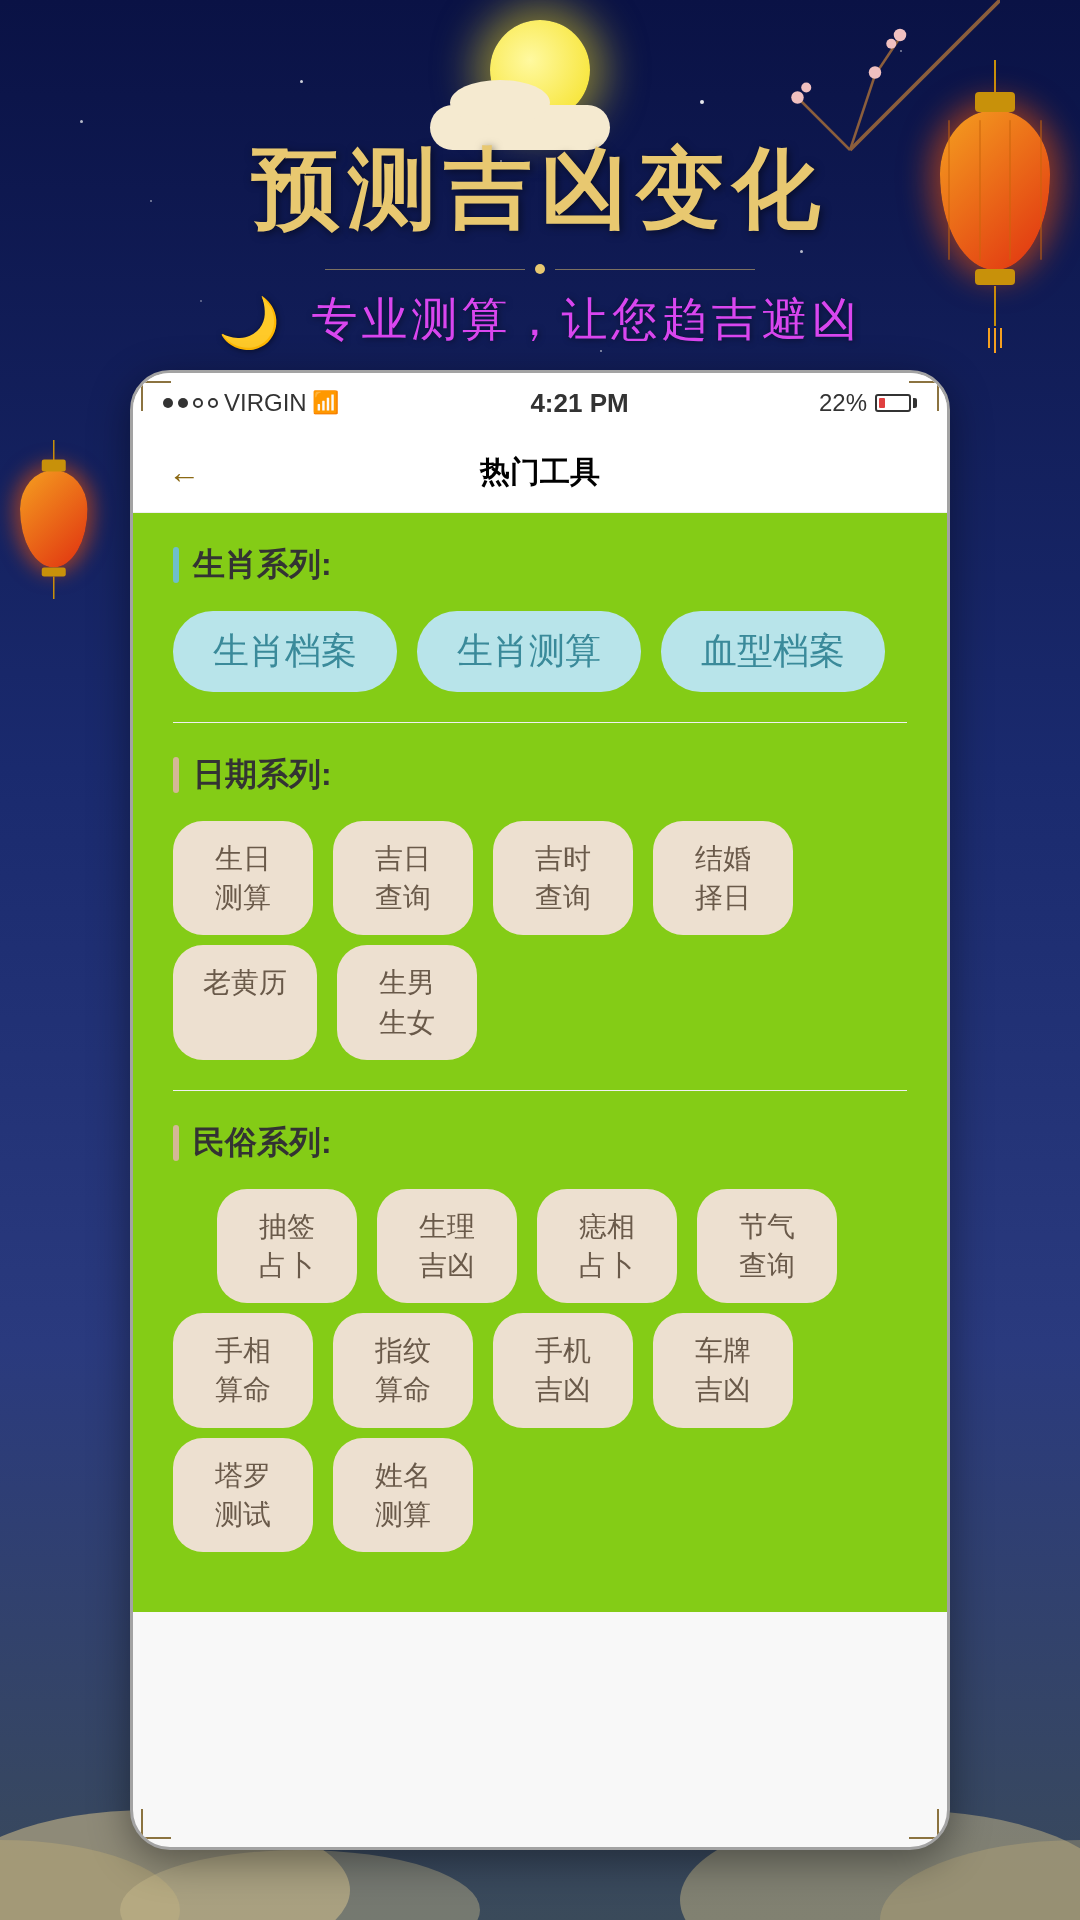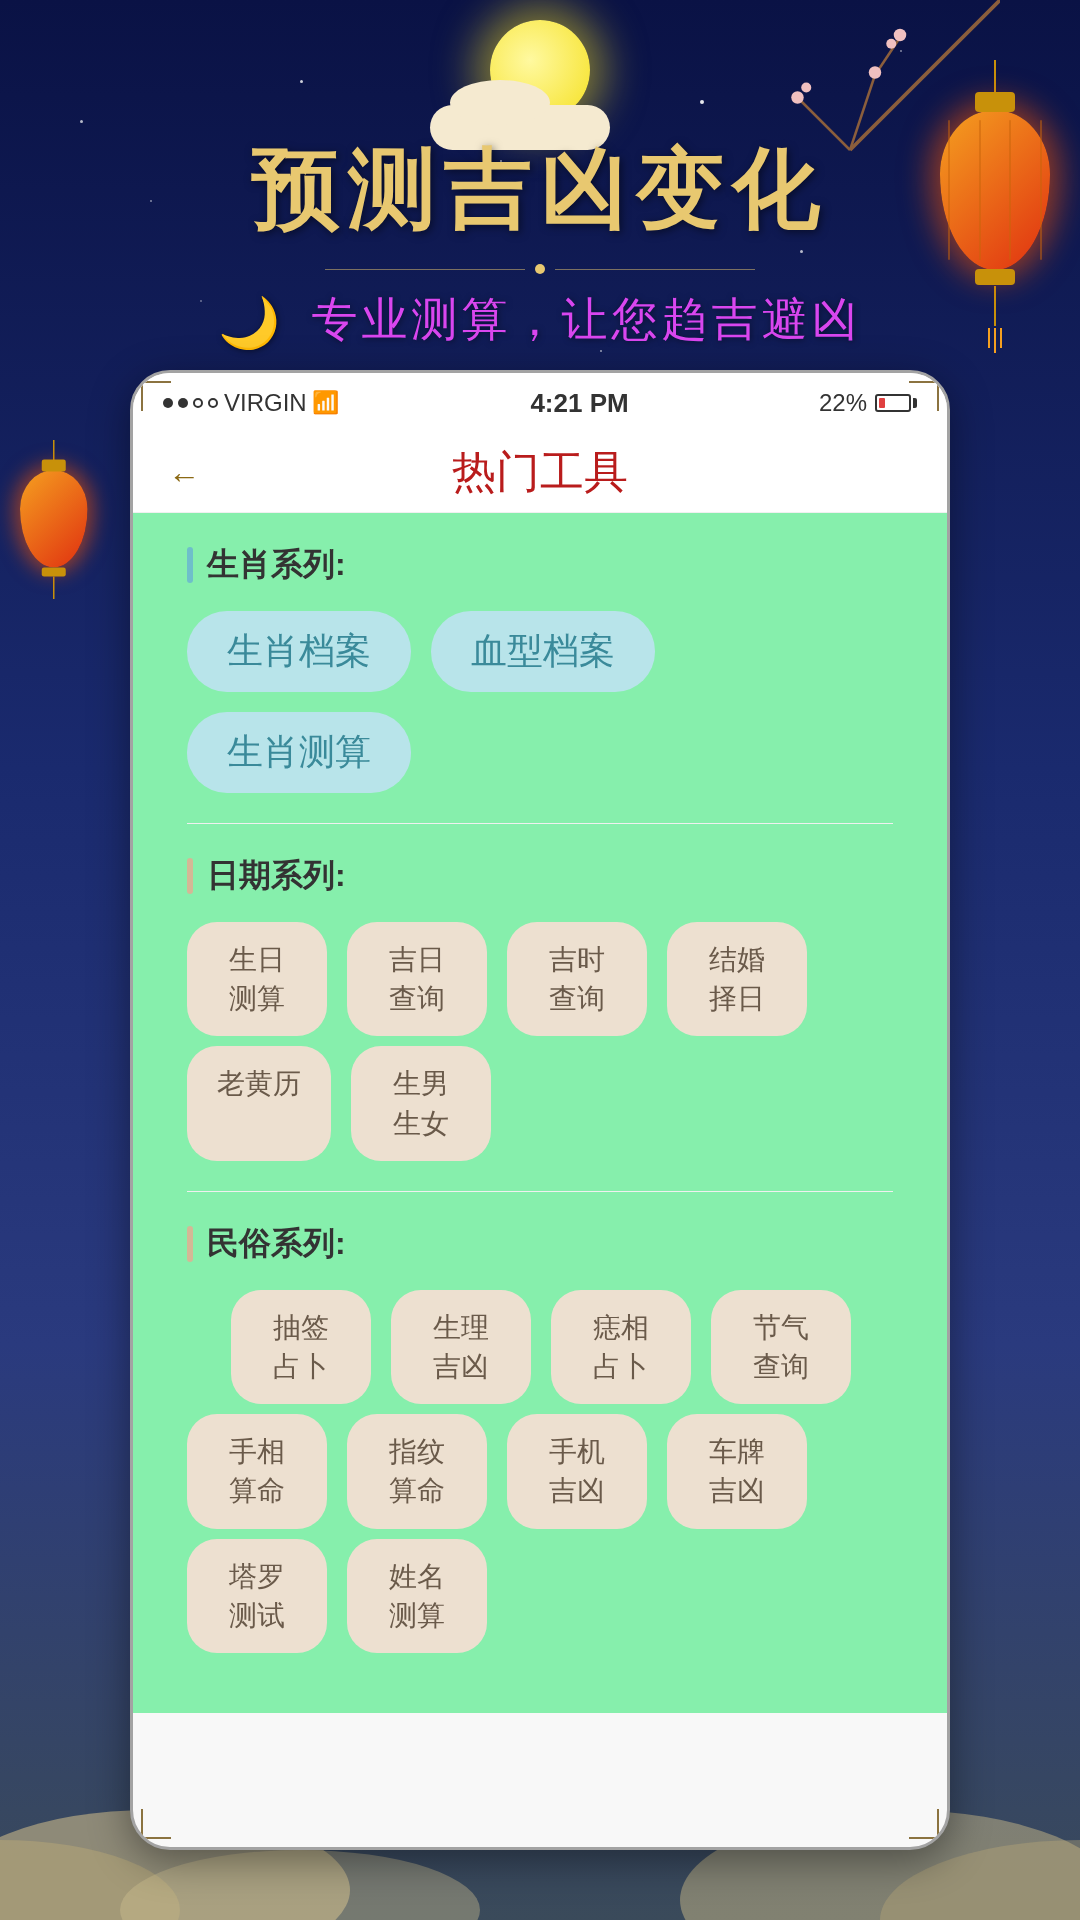--- a/index.html
+++ b/index.html
@@ -281,29 +281,29 @@
     .back-btn {
       font-size: 32px;
       color: #8b6914;
       cursor: pointer;
       padding: 5px 15px 5px 5px;
     }
     .nav-title {
       position: absolute;
       left: 50%;
       transform: translateX(-50%);
-      font-size: 44px;
-      font-weight: 400;
-      color: #b91c1c;
+      font-size: 30px;
+      font-weight: 700;
+      color: #000000;
     }
 
     
     .content {
-      background: #86efac;
-      padding: 30px 54px;
+      background: #84cc16;
+      padding: 30px 40px;
     }
 
     
     .section {
       margin-bottom: 30px;
     }
     .section-header {
       display: flex;
       align-items: center;
       gap: 14px;
@@ -480,22 +480,22 @@
 
   <div class="content">
 
     <div class="section">
       <div class="section-header">
         <div class="section-bar"></div>
         <div class="section-title">生肖系列:</div>
       </div>
       <div class="tags-row">
         <div class="tag-teal">生肖档案</div>
+        <div class="tag-teal">生肖测算</div>
         <div class="tag-teal">血型档案</div>
-        <div class="tag-teal">生肖测算</div>
       </div>
     </div>
 
     <div class="section-divider"></div>
 
     <div class="section">
       <div class="section-header">
         <div class="section-bar beige"></div>
         <div class="section-title">日期系列:</div>
       </div>

